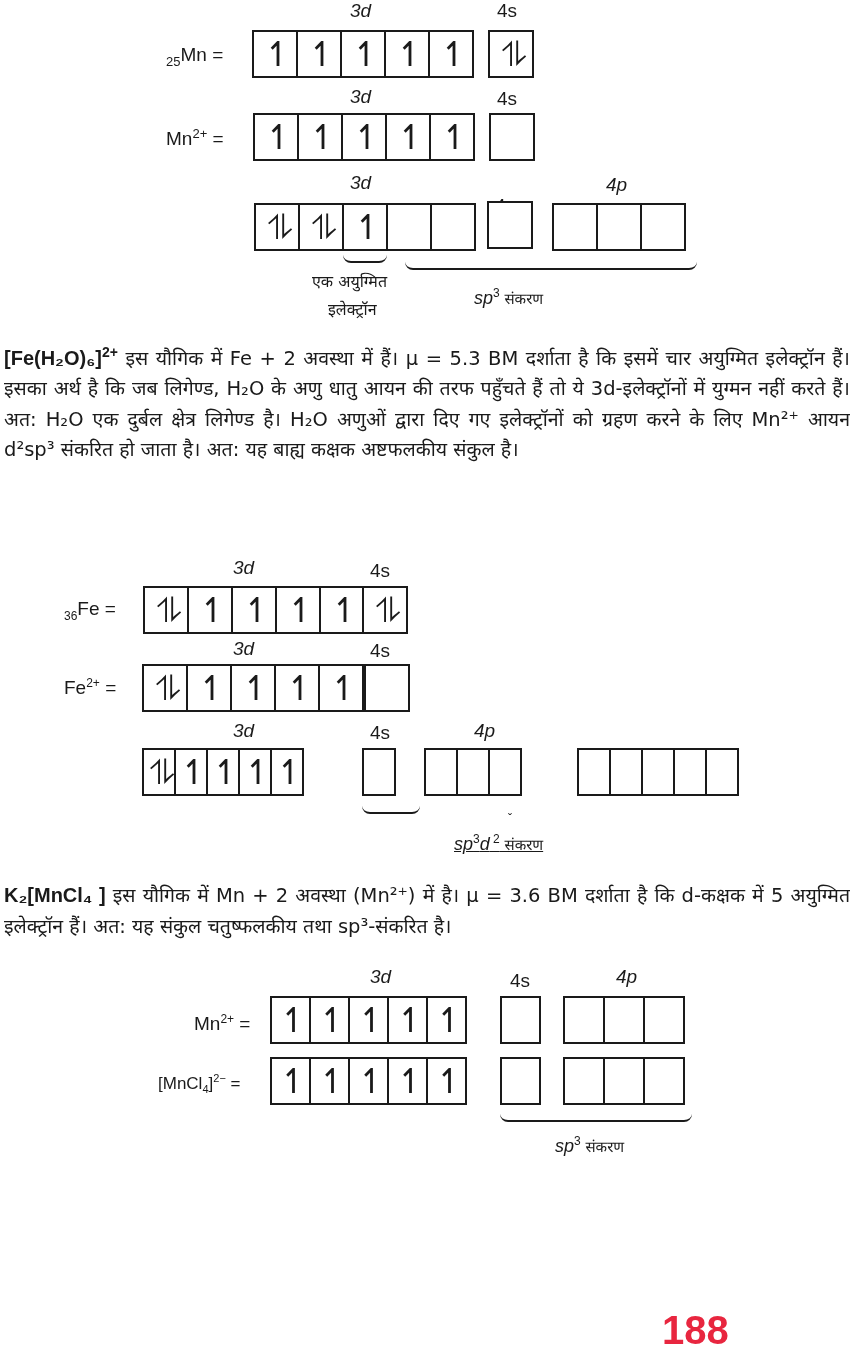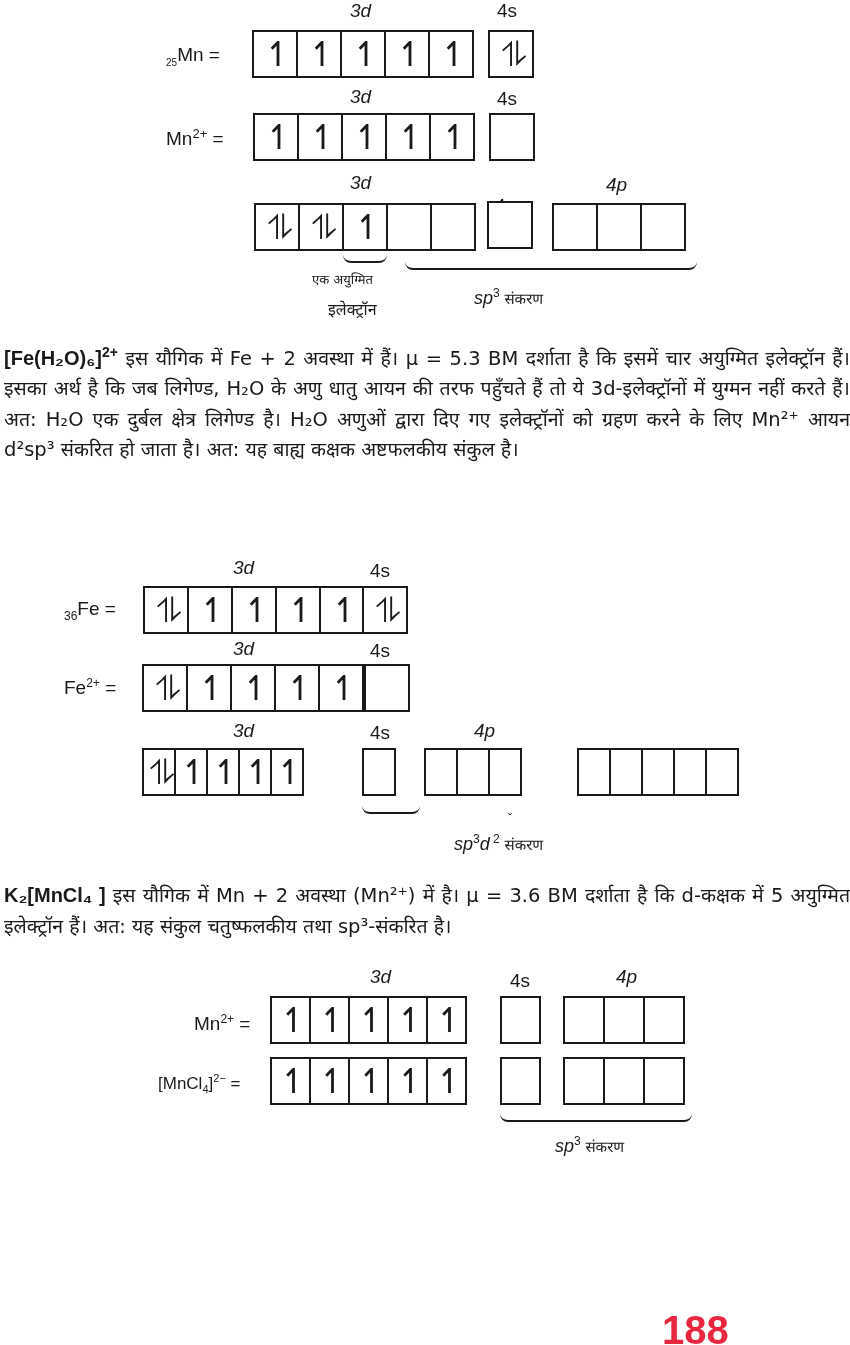--- a/index.html
+++ b/index.html
@@ -32,21 +32,21 @@
     font-family: "Liberation Sans", sans-serif; font-weight: bold; font-size: 40px; color: #e8263f;
   }
 </style>
 </head>
 <body>
 
 <div>
 
   <span class="lbl" style="left:350px;top:0px;font-style:italic;">3d</span>
   <span class="lbl" style="left:497px;top:0px;">4s</span>
-  <span class="lbl" style="left:166px;top:44px;"><sub style="font-size:10px;">25</sub><span>Mn</span> <span>=</span></span>
+  <span class="lbl" style="left:166px;top:44px;"><sub style="font-size:13px;">25</sub><span>Mn</span> <span>=</span></span>
   <div class="row" style="left:252px;top:30px;">
     <div class="box">
         <span class="arrow">↿</span>
       </div>
     <div class="box">
         <span class="arrow">↿</span>
       </div>
     <div class="box">
         <span class="arrow">↿</span>
       </div>
@@ -120,21 +120,21 @@
       </div>
     <div class="box">
         <span class="arrow"></span>
       </div>
     <div class="box">
         <span class="arrow"></span>
       </div>
   </div>
   <div class="brace" style="left:343px;top:255px;width:44px;"></div>
   <div class="brace" style="left:405px;top:262px;width:292px;"></div>
-  <span class="sublbl hindi" style="left:312px;top:270px;font-size:13px;">एक अयुग्मित</span>
+  <span class="sublbl hindi" style="left:312px;top:270px;font-size:16px;">एक अयुग्मित</span>
   <span class="sublbl hindi" style="left:328px;top:298px;font-size:16px;">इलेक्ट्रॉन</span>
   <span class="sublbl" style="left:474px;top:286px;"><i>sp</i><sup style="font-size:12px;">3</sup><span class="hindi" style="font-size:15px;"> संकरण</span></span>
 </div>
 
 <p class="para" style="top:337px;margin:0;"><b><span>[Fe(H₂O)₆]</span><sup style="font-size:14px;">2+</sup></b><span>  इस यौगिक में Fe + 2 अवस्था में हैं। μ = 5.3 BM दर्शाता है कि इसमें चार अयुग्मित इलेक्ट्रॉन हैं। इसका अर्थ है कि जब लिगेण्ड, H₂O के अणु धातु आयन की तरफ पहुँचते हैं तो ये 3d-इलेक्ट्रॉनों में युग्मन नहीं करते हैं। अत: H₂O एक दुर्बल क्षेत्र लिगेण्ड है। H₂O अणुओं द्वारा दिए गए इलेक्ट्रॉनों को ग्रहण करने के लिए Mn²⁺ आयन d²sp³ संकरित हो जाता है। अत: यह बाह्य कक्षक अष्टफलकीय संकुल है।</span></p>
 
 <div>
   <span class="lbl" style="left:233px;top:557px;font-style:italic;">3d</span>
   <span class="lbl" style="left:370px;top:560px;">4s</span>
   <span class="lbl" style="left:64px;top:598px;"><sub style="font-size:12px;">36</sub><span>Fe</span> <span>=</span></span>
@@ -236,21 +236,21 @@
       </div>
     <div class="box" style="width:30px;">
         <span class="arrow"></span>
       </div>
     <div class="box" style="width:30px;">
         <span class="arrow"></span>
       </div>
   </div>
   <div class="brace" style="left:362px;top:806px;width:58px;"></div>
   <span class="sublbl" style="left:508px;top:812px;font-size:12px;">ˇ</span>
-  <span class="sublbl" style="left:454px;top:832px;"><i>sp</i><sup style="font-size:12px;">3</sup><i>d</i><sup style="font-size:12px;"> 2</sup><span class="hindi" style="font-size:15px;"> संकरण</span></span>
+  <span class="sublbl" style="left:454px;top:832px;text-decoration:underline;"><i>sp</i><sup style="font-size:12px;">3</sup><i>d</i><sup style="font-size:12px;"> 2</sup><span class="hindi" style="font-size:15px;"> संकरण</span></span>
 </div>
 
 <p class="para" style="top:880px;margin:0;"><b>K₂[MnCl₄ ]</b><span>  इस यौगिक में Mn + 2 अवस्था (Mn²⁺) में है। μ = 3.6 BM दर्शाता है कि d-कक्षक में 5 अयुग्मित इलेक्ट्रॉन हैं। अत: यह संकुल चतुष्फलकीय तथा sp³-संकरित है।</span></p>
 
 <div>
   <span class="lbl" style="left:370px;top:966px;font-style:italic;">3d</span>
   <span class="lbl" style="left:510px;top:970px;">4s</span>
   <span class="lbl" style="left:616px;top:966px;font-style:italic;">4p</span>
 
   <span class="lbl" style="left:194px;top:1012px;"><span>Mn</span><sup style="font-size:12px;">2+</sup><span> =</span></span>

